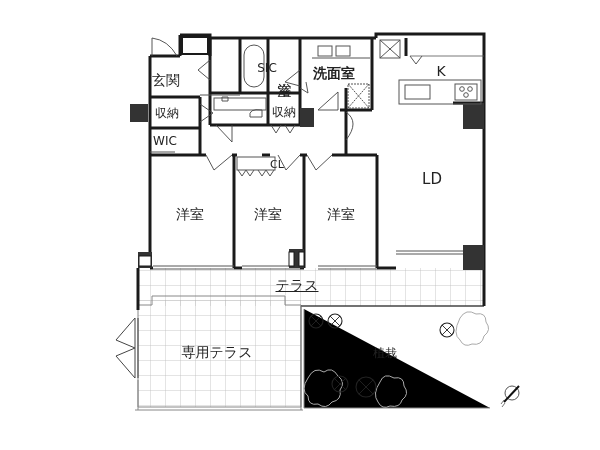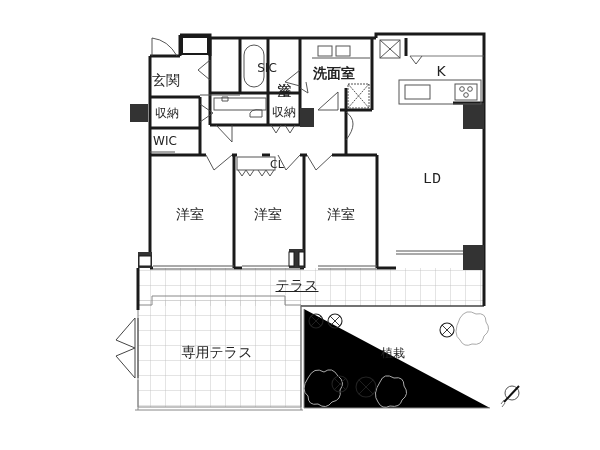--- a/index.html
+++ b/index.html
@@ -202,16 +202,16 @@
 <div class="lbl vert" style="left:285px;top:72px;font-size:14px;">浴室</div>
 <div class="lbl" style="left:334px;top:73px;font-weight:bold;">洗面室</div>
 <div class="lbl" style="left:441px;top:71px;">K</div>
 <div class="lbl sm" style="left:167px;top:113px;">収納</div>
 <div class="lbl sm" style="left:284px;top:112px;">収納</div>
 <div class="lbl sm" style="left:165px;top:141px;">WIC</div>
 <div class="lbl xs" style="left:256px;top:164px;margin-left:21px;">CL</div>
 <div class="lbl" style="left:190px;top:214px;">洋室</div>
 <div class="lbl" style="left:268px;top:214px;">洋室</div>
 <div class="lbl" style="left:341px;top:214px;">洋室</div>
-<div class="lbl" style="left:432px;top:179px;font-size:15px;font-family:Liberation Mono, monospace;">LD</div>
+<div class="lbl" style="left:432px;top:179px;font-size:15px;">LD</div>
 <div class="lbl" style="left:297px;top:285px;text-decoration:underline;">テラス</div>
 <div class="lbl" style="left:217px;top:352px;">専用テラス</div>
-<div class="lbl sm" style="left:393px;top:353px;">植栽</div>
+<div class="lbl sm" style="left:385px;top:353px;">植栽</div>
 
 </body></html>

